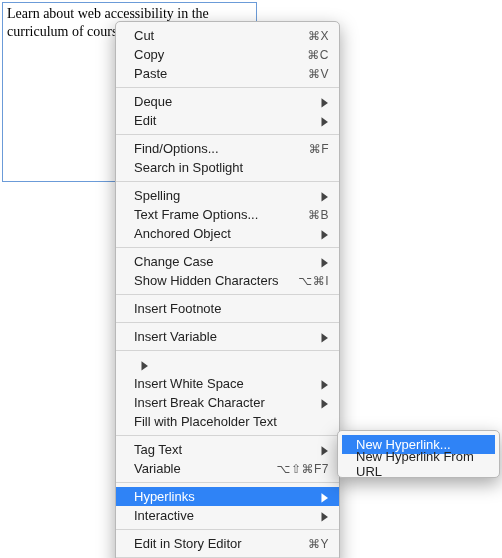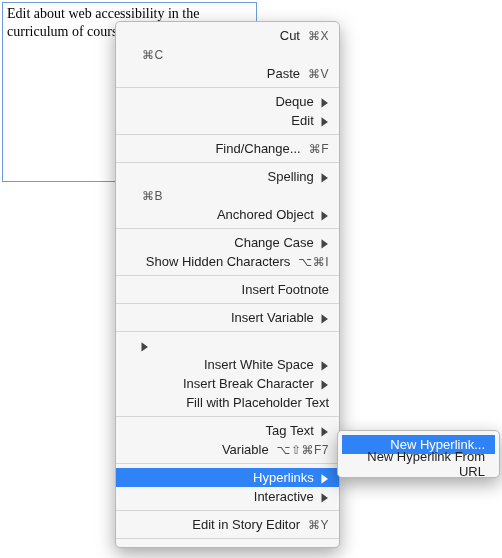--- a/index.html
+++ b/index.html
@@ -52,21 +52,21 @@
     align-items: center;
     height: 19px;
     padding: 0 10px 0 18px;
     cursor: default;
     position: relative;
   }
   .mi.selected {
     background: #2f83f6;
     color: #fff;
   }
-  .mi .label { flex: 1; text-align: right; }
+  .mi .label { flex: 1; }
   .mi .shortcut {
     font-size: 12px;
     color: #555;
     margin-left: 8px;
     letter-spacing: 0.5px;
   }
   .mi .arrow {
     margin-left: 6px;
     font-size: 12px;
     line-height: 1;
@@ -87,55 +87,60 @@
     padding: 4px 4px;
     font-size: 13px;
     color: #222;
   }
   .submenu .mi { padding-left: 14px; padding-right: 10px; }
 </style>
 </head>
 <body>
 
 <div class="text-frame">
-  <span>Edit about web accessibility in the curriculum </span><span>of courses in </span><span class="highlight">Deque University.</span>
+  <span>Learn about web accessibility in the curriculum </span><span>of courses in </span><span class="highlight">Deque University.</span>
 </div>
 
 <div class="context-menu" id="context-menu">
     <div class="mi">
       <span class="label">Cut</span>
       <span class="shortcut">⌘X</span>
     </div>
     <div class="mi">
+      <span class="label">Copy</span>
       <span class="shortcut">⌘C</span>
     </div>
     <div class="mi">
       <span class="label">Paste</span>
       <span class="shortcut">⌘V</span>
     </div>
     <div class="sep"></div>
     <div class="mi">
       <span class="label">Deque</span>
       <span class="arrow">▶</span>
     </div>
     <div class="mi">
       <span class="label">Edit</span>
       <span class="arrow">▶</span>
     </div>
     <div class="sep"></div>
     <div class="mi">
-      <span class="label">Find/Change...</span>
+      <span class="label">Find/Options...</span>
       <span class="shortcut">⌘F</span>
     </div>
+    <div class="mi">
+      <span class="label">Search in Spotlight</span>
+    </div>
     <div class="sep"></div>
     <div class="mi">
       <span class="label">Spelling</span>
       <span class="arrow">▶</span>
     </div>
     <div class="mi">
+      <span class="label">Text Frame Options...</span>
       <span class="shortcut">⌘B</span>
     </div>
     <div class="mi">
       <span class="label">Anchored Object</span>
       <span class="arrow">▶</span>
     </div>
     <div class="sep"></div>
     <div class="mi">
       <span class="label">Change Case</span>
       <span class="arrow">▶</span>

